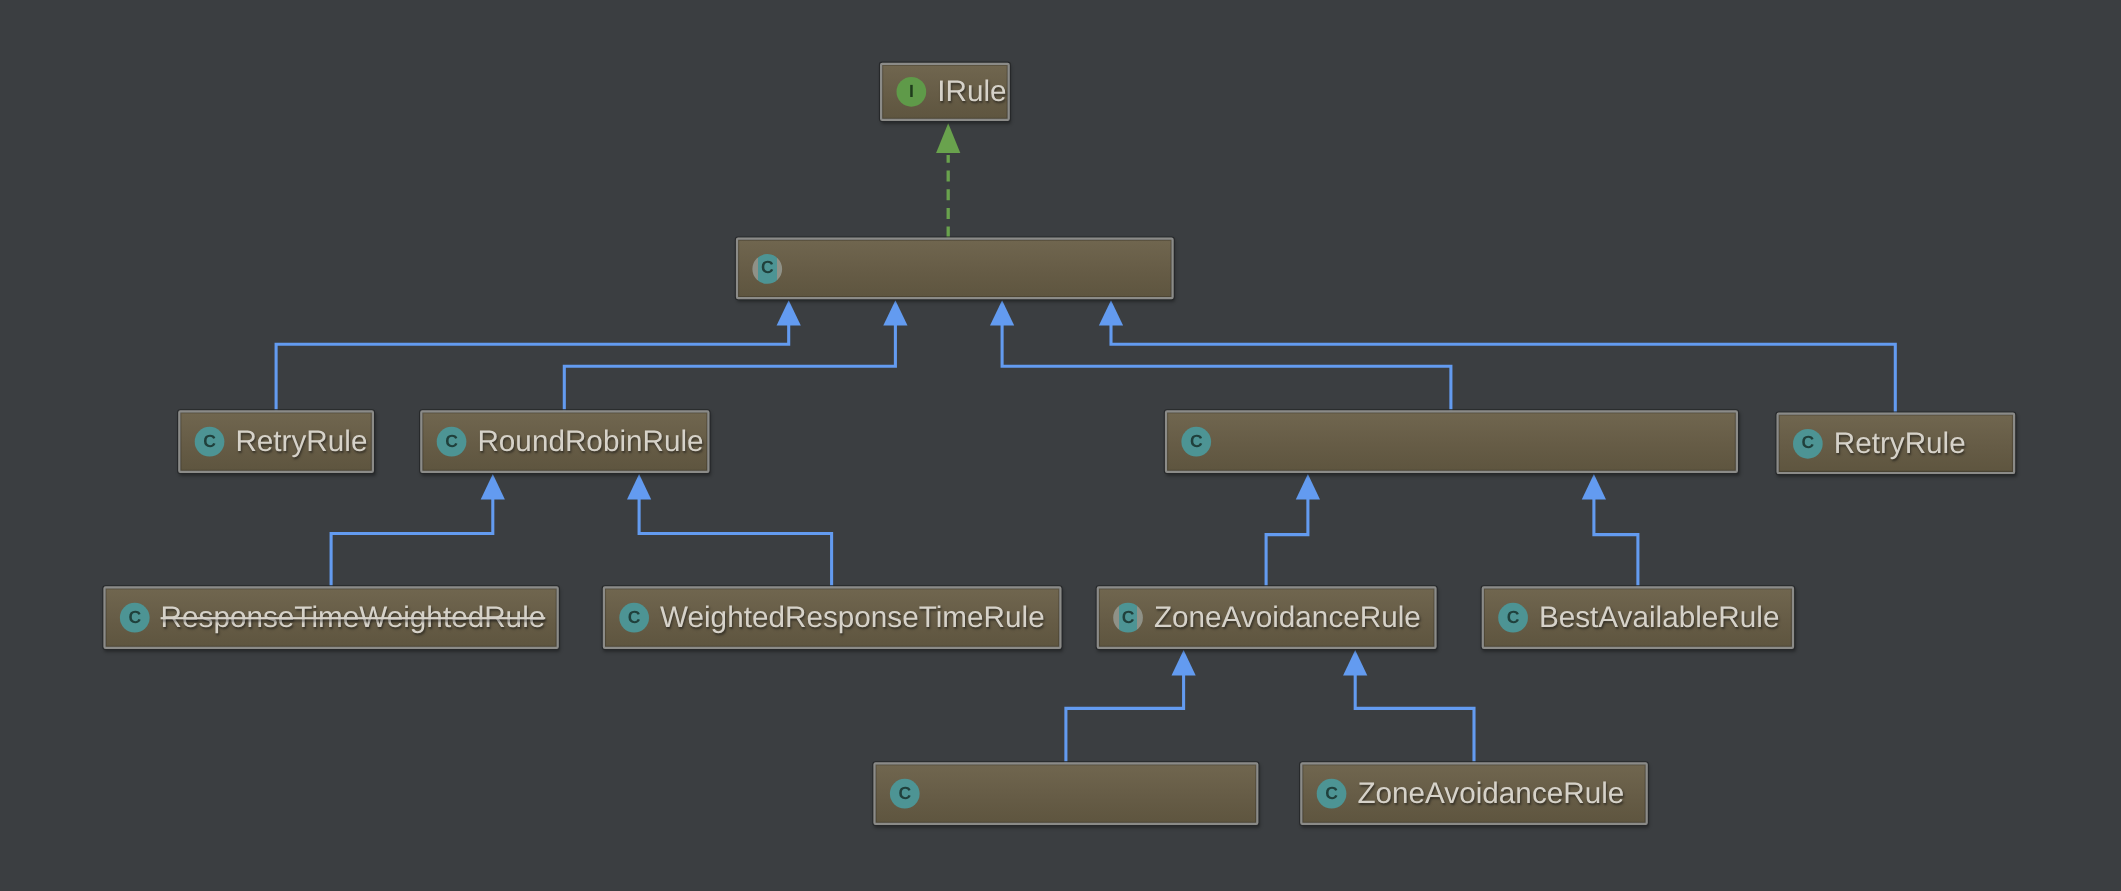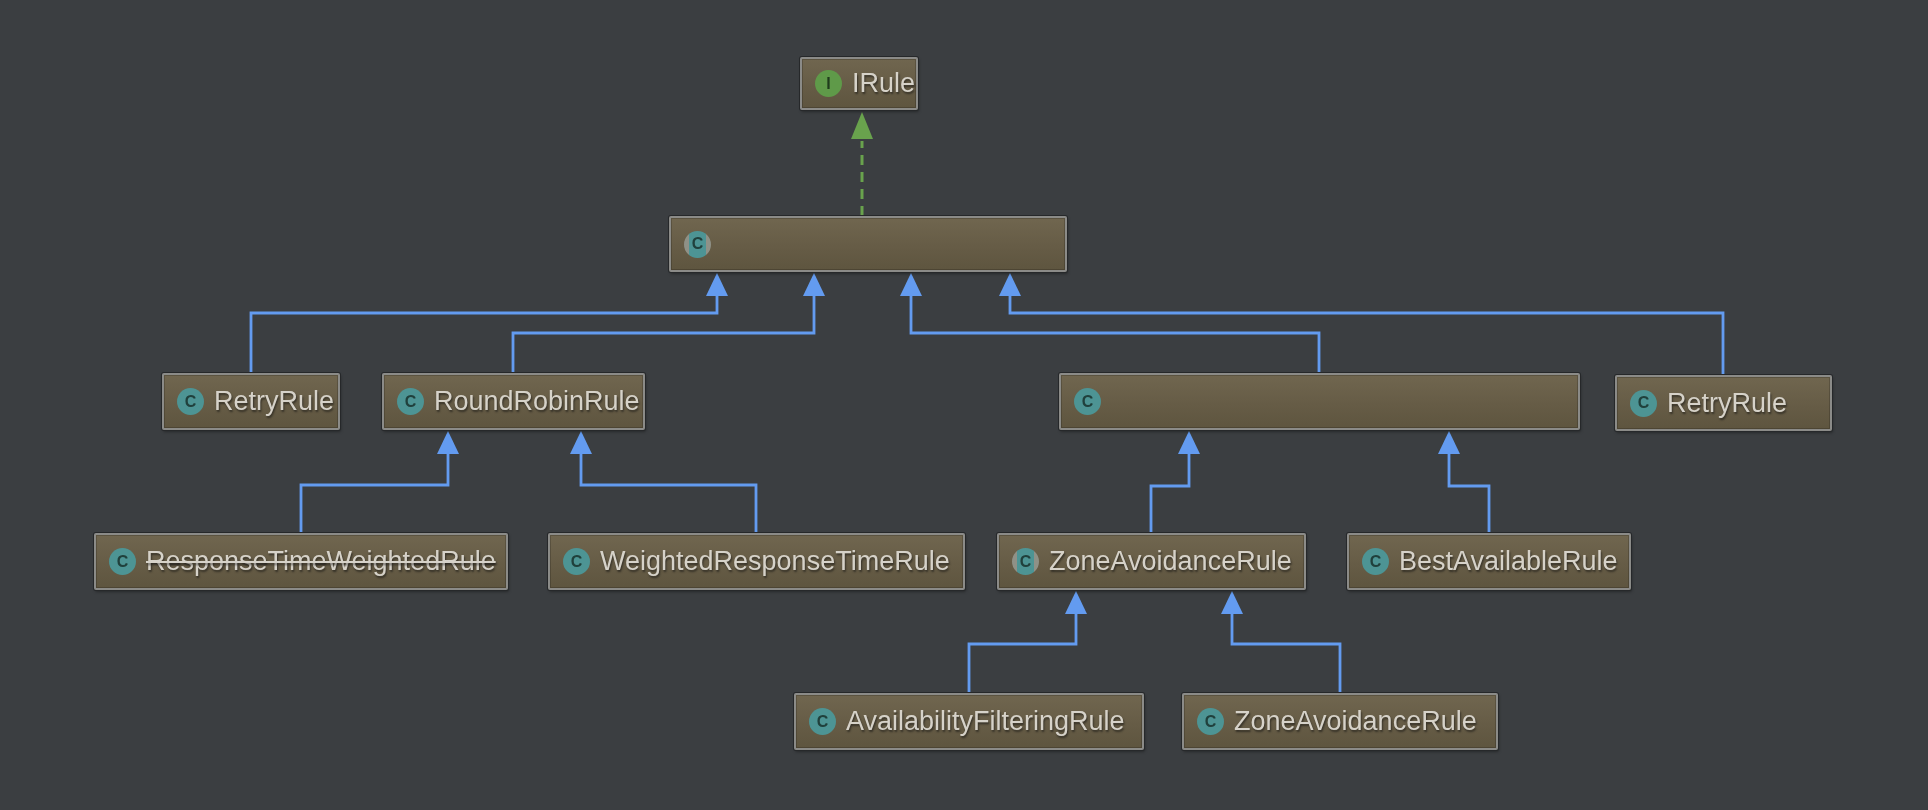--- a/index.html
+++ b/index.html
@@ -172,21 +172,20 @@
     <span class="label">ZoneAvoidanceRule</span>
   </div>
 
   <div class="node" style="left:1347px; top:533px; width:284px; height:57px;">
     <span class="icon icon-class">C</span>
     <span class="label">BestAvailableRule</span>
   </div>
 
   <div class="node" style="left:794px; top:693px; width:350px; height:57px;">
     <span class="icon icon-class">C</span>
-    <span class="label">AvailabilityFilteringRule</span>
   </div>
 
   <div class="node" style="left:1182px; top:693px; width:316px; height:57px;">
     <span class="icon icon-class">C</span>
     <span class="label">ZoneAvoidanceRule</span>
   </div>
 
 </div>
 
 </body></html>

